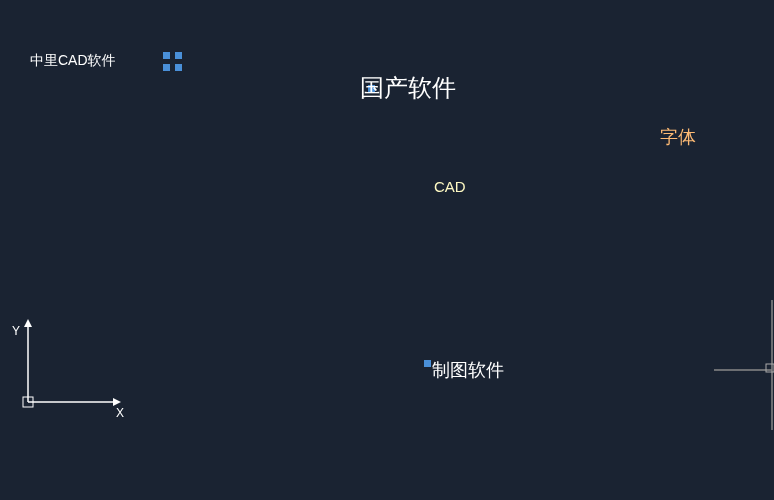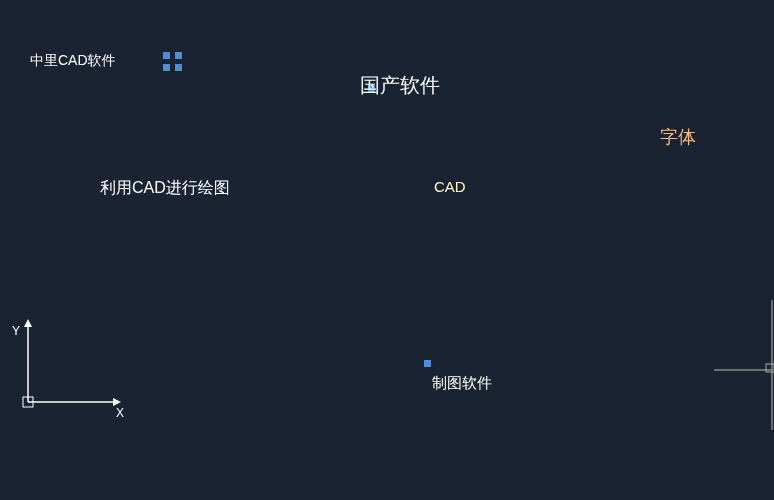--- a/index.html
+++ b/index.html
@@ -46,39 +46,39 @@
       position: absolute;
       color: #ffffff;
       font-size: 14px;
       left: 30px;
       top: 52px;
     }
 
     .text-guochan {
       position: absolute;
       color: #ffffff;
-      font-size: 20px;
+      font-size: 24px;
       left: 360px;
       top: 72px;
     }
 
     .text-ziti {
       position: absolute;
       color: #fdba74;
       font-size: 18px;
       left: 660px;
       top: 125px;
     }
 
     .text-zhitu {
       position: absolute;
       color: #ffffff;
-      font-size: 15px;
+      font-size: 18px;
       left: 432px;
-      top: 374px;
+      top: 358px;
     }
 
     
     .blue-dot {
       position: absolute;
       width: 7px;
       height: 7px;
       background-color: #4a90d9;
     }
 
@@ -101,21 +101,20 @@
   <div class="blue-dot" style="left:163px; top:52px;"></div>
   <div class="blue-dot" style="left:175px; top:52px;"></div>
   <div class="blue-dot" style="left:163px; top:64px;"></div>
   <div class="blue-dot" style="left:175px; top:64px;"></div>
 
   <div class="blue-dot" style="left:368px; top:85px;"></div>
   <span class="text-label text-guochan">国产软件</span>
 
   <span class="text-label text-ziti">字体</span>
 
-  <span class="text-label text-cad-main">利用CAD进行绘图</span>
 
   <span class="text-label text-cad-right">CAD</span>
 
   <div class="blue-dot" style="left:424px; top:360px;"></div>
   <span class="text-label text-zhitu">制图软件</span>
 
   <div class="axis-container">
     <svg width="120" height="100">
 
       <line x1="20" y1="85" x2="20" y2="5" stroke="#ffffff" stroke-width="1.5"></line>

